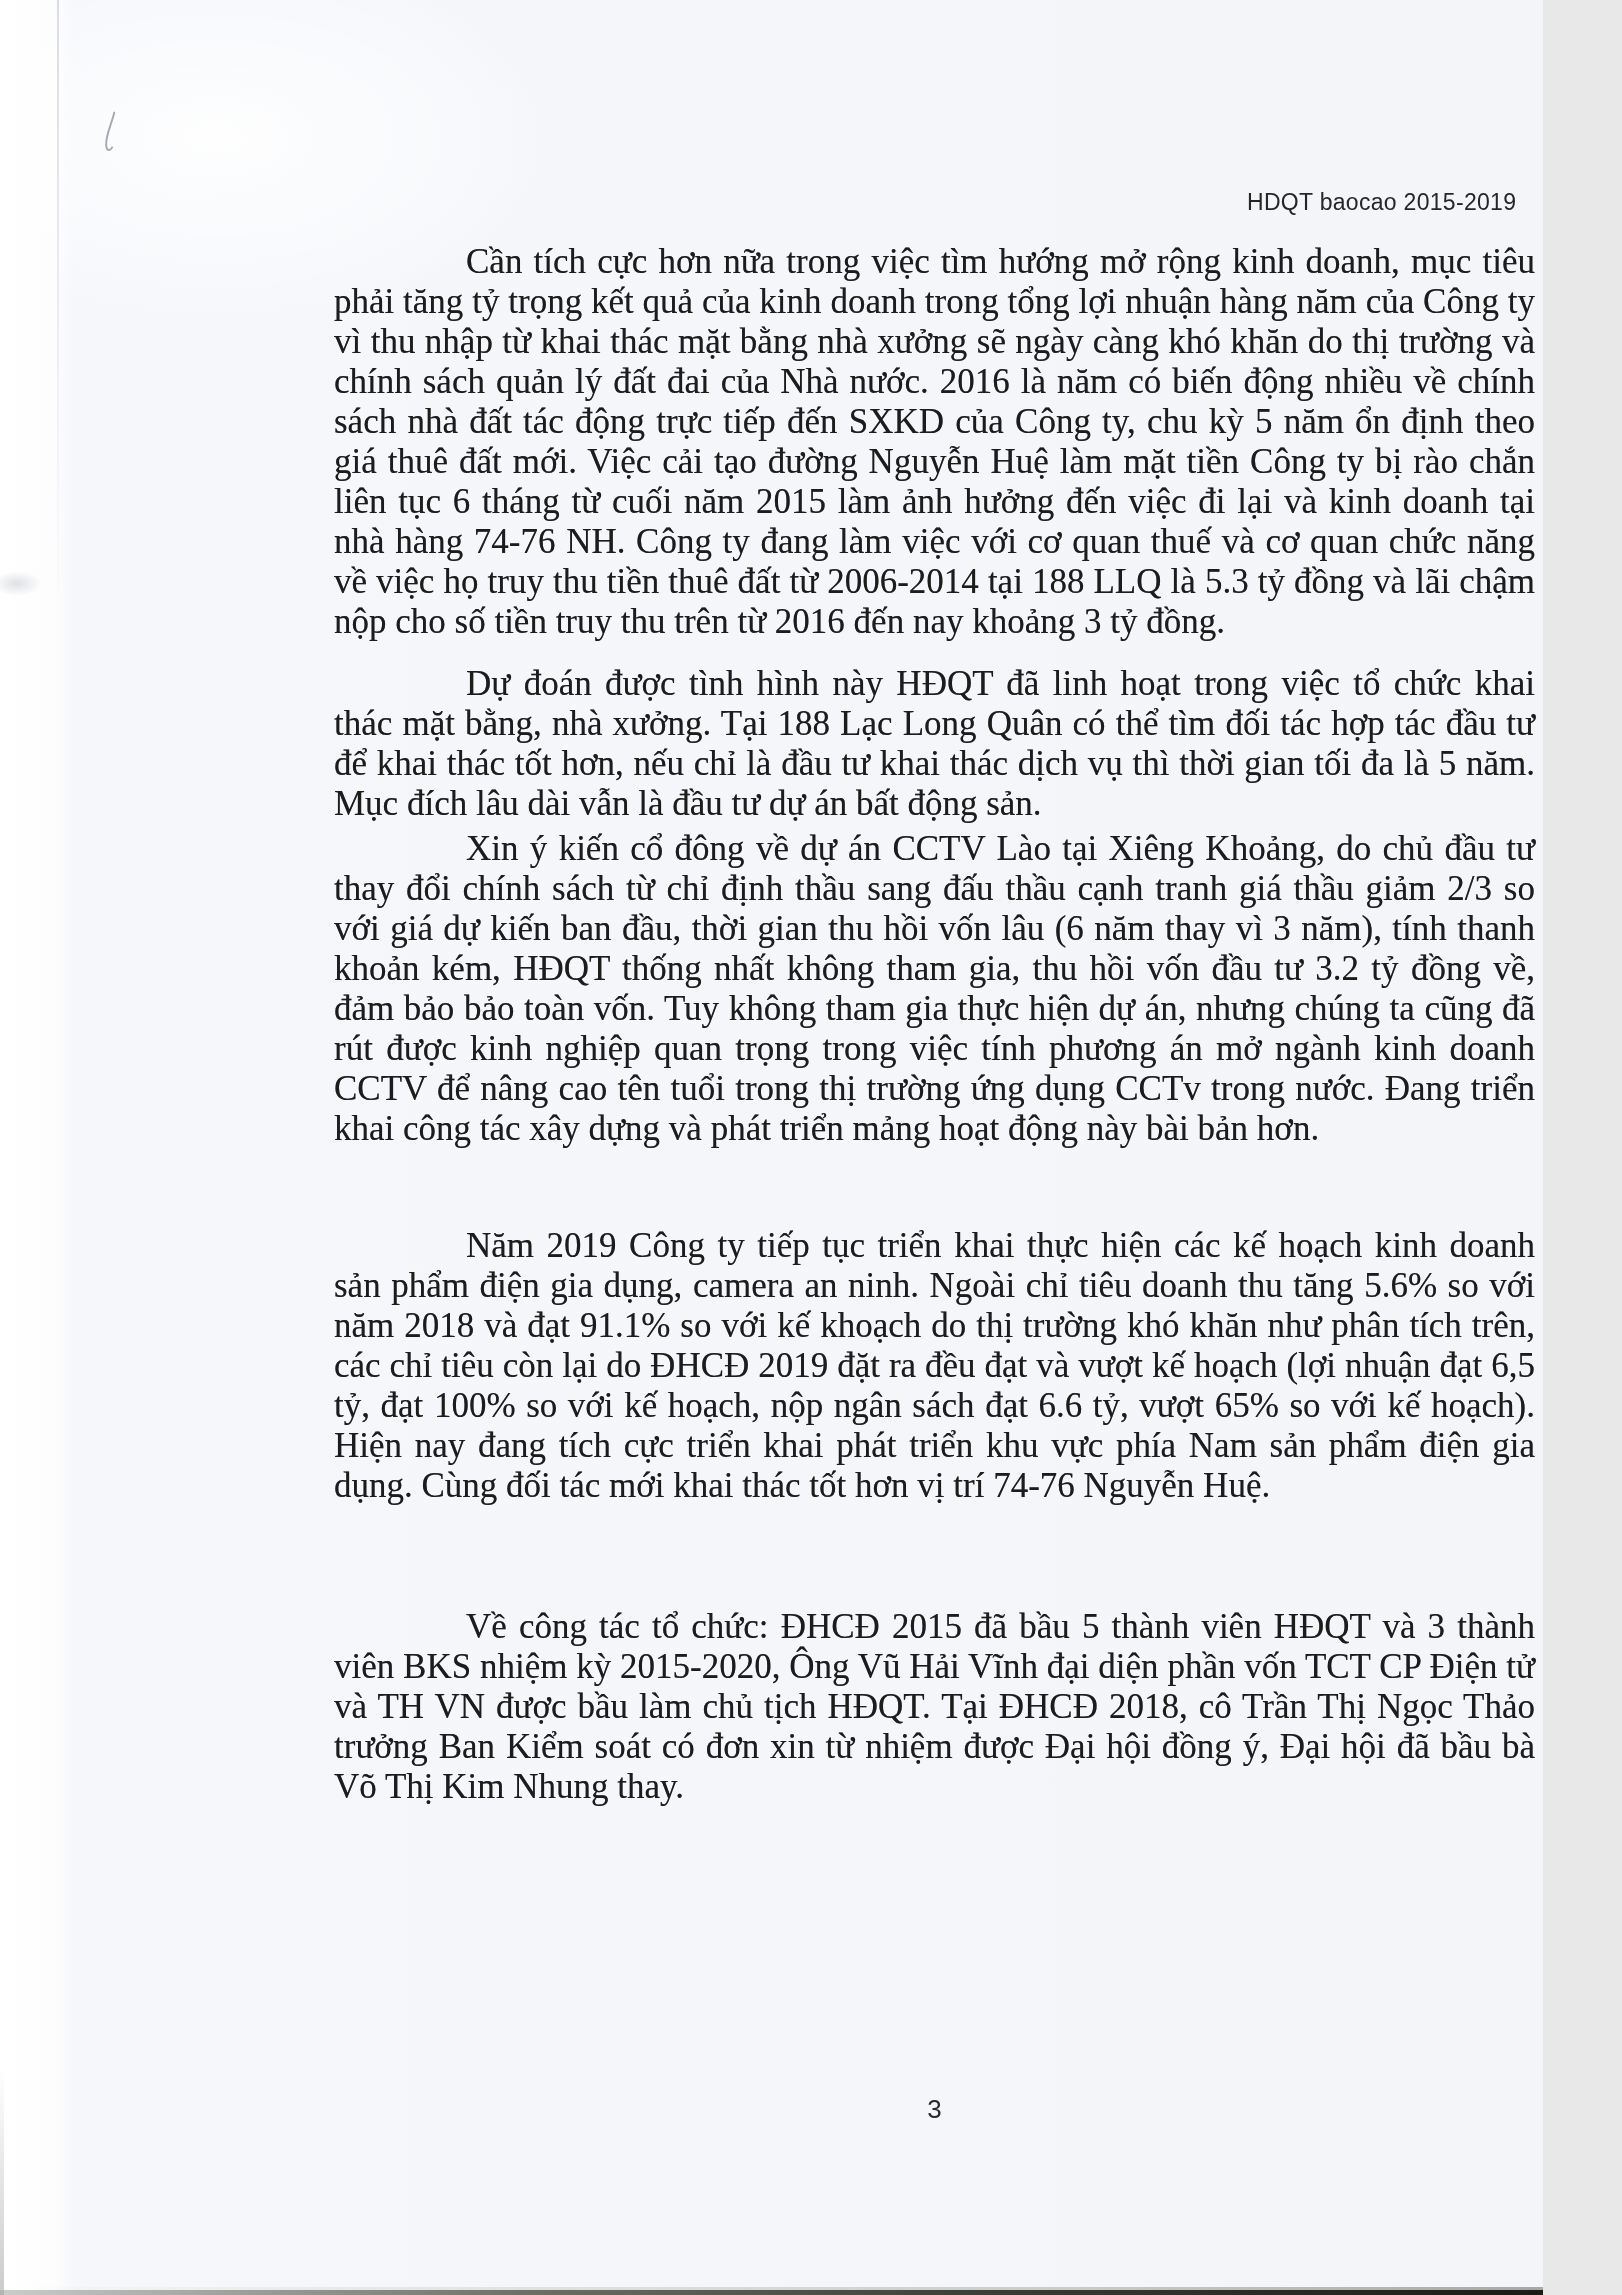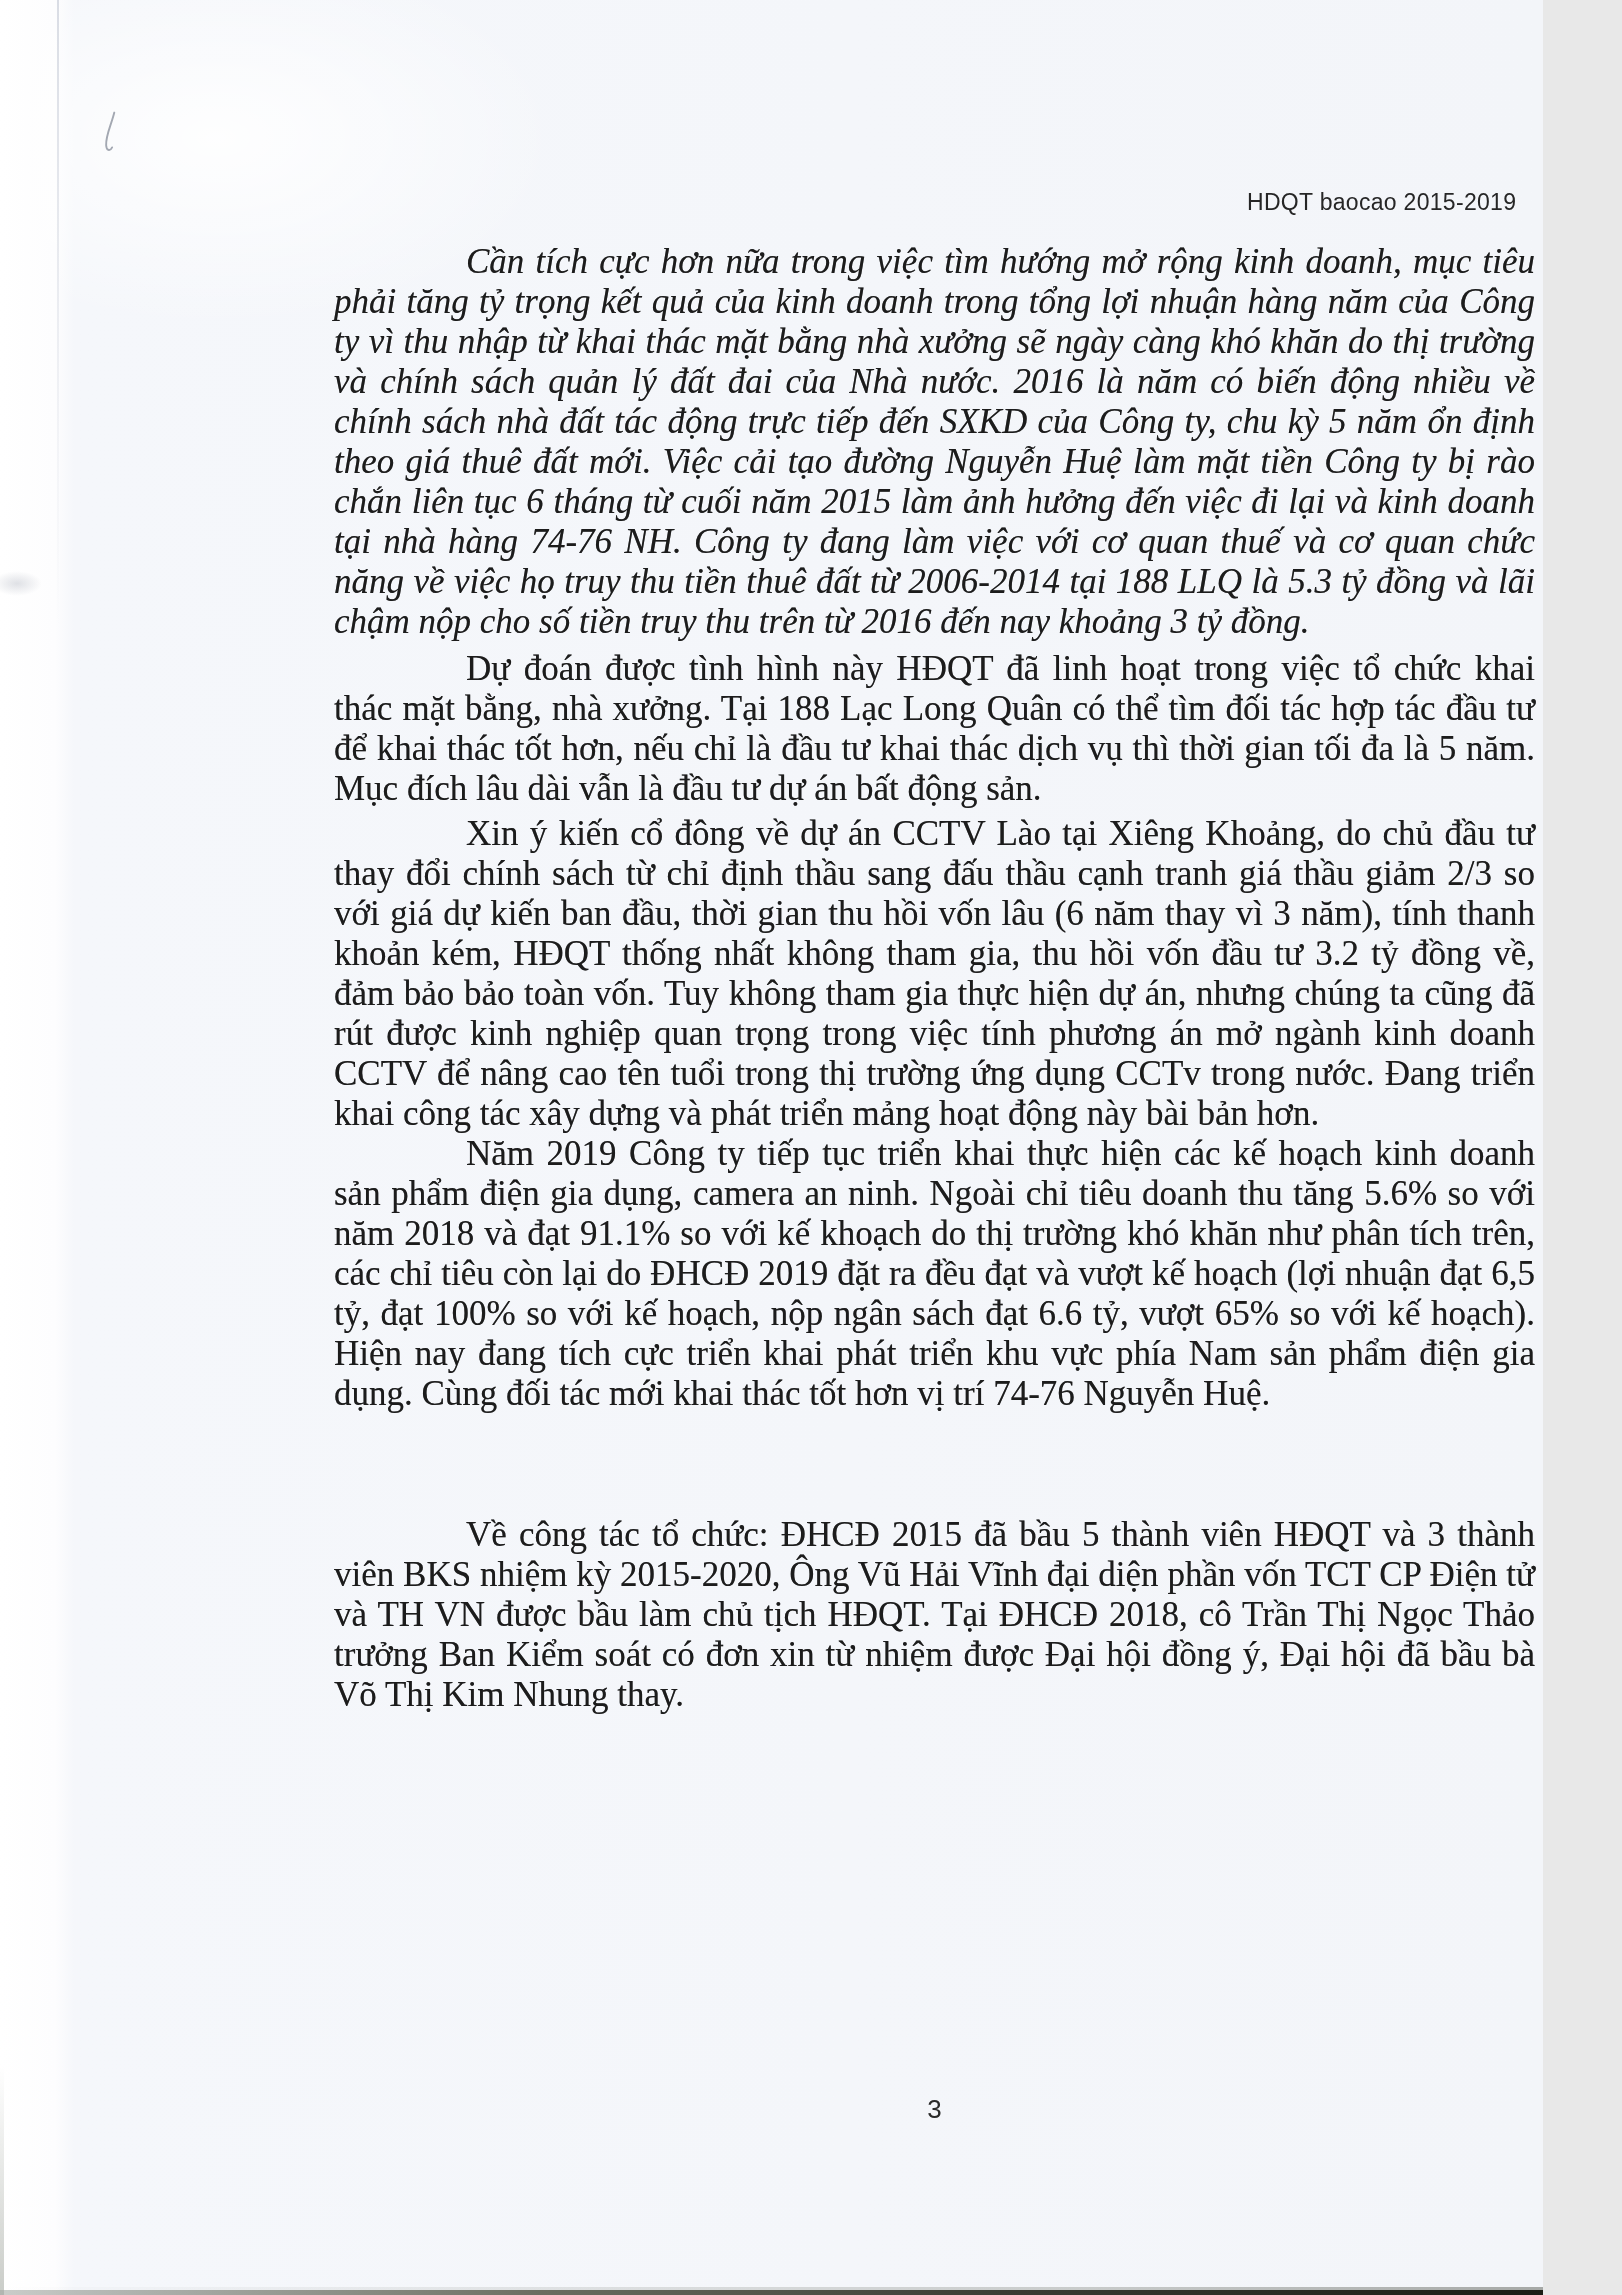--- a/index.html
+++ b/index.html
@@ -63,23 +63,23 @@
     font-size: 35px;
     line-height: 40px;
     color: #1c1c1c;
     text-align: justify;
     text-shadow: 0 0 0.5px rgba(30,30,30,0.55);
   }
   .content p {
     margin: 0;
     text-indent: 132px;
   }
-  .content p.p1 { margin-bottom: 7px; font-style: italic; }
+  .content p.p1 { margin-bottom: 22px; }
   .content p.p2 { margin-bottom: 5px; }
-  .content p.p3 { }
+  .content p.p3 { margin-bottom: 77px; }
   .content p.p4 { margin-bottom: 101px; }
   .content p.p5 { margin-bottom: 17px; }
   .page-number {
     position: absolute;
     left: 334px;
     top: 2094px;
     width: 1201px;
     text-align: center;
     font-family: "Liberation Sans", sans-serif;
     font-size: 26px;

